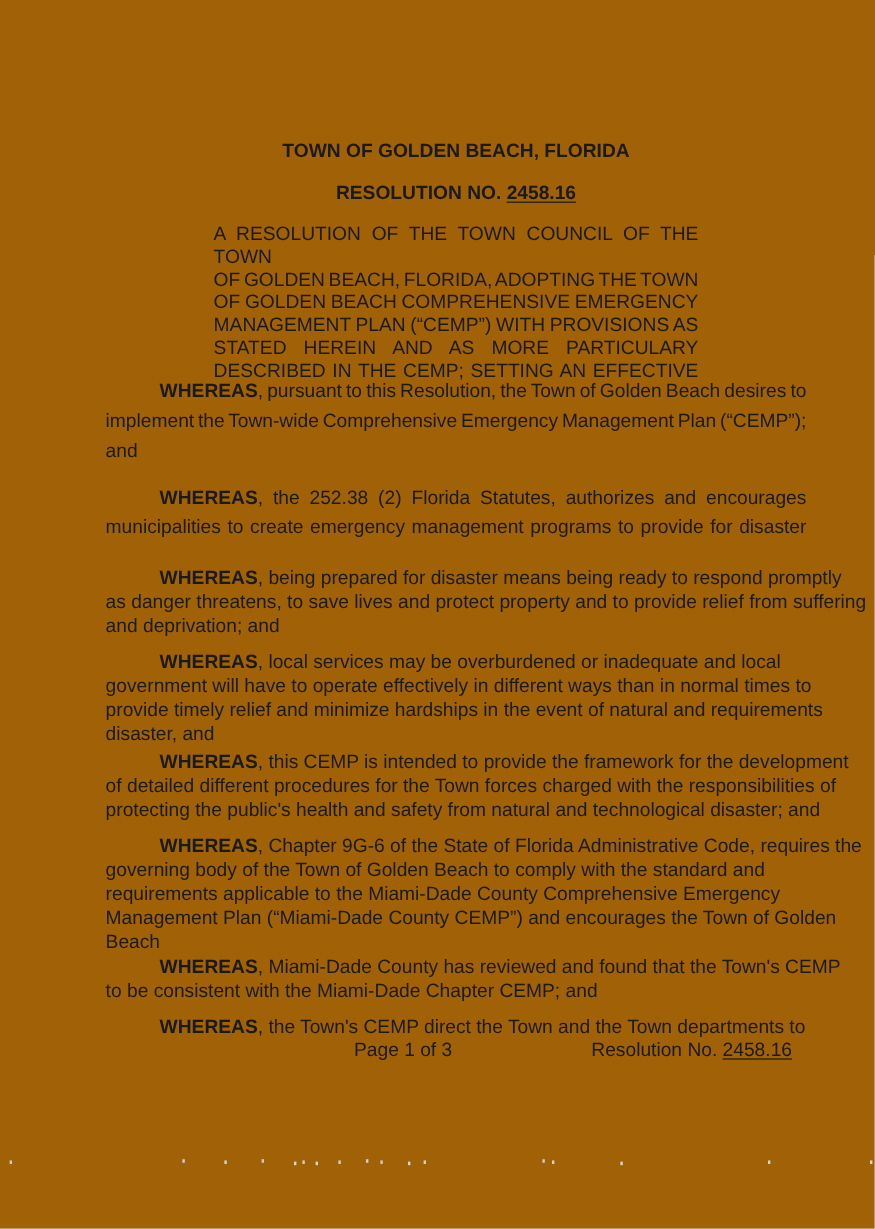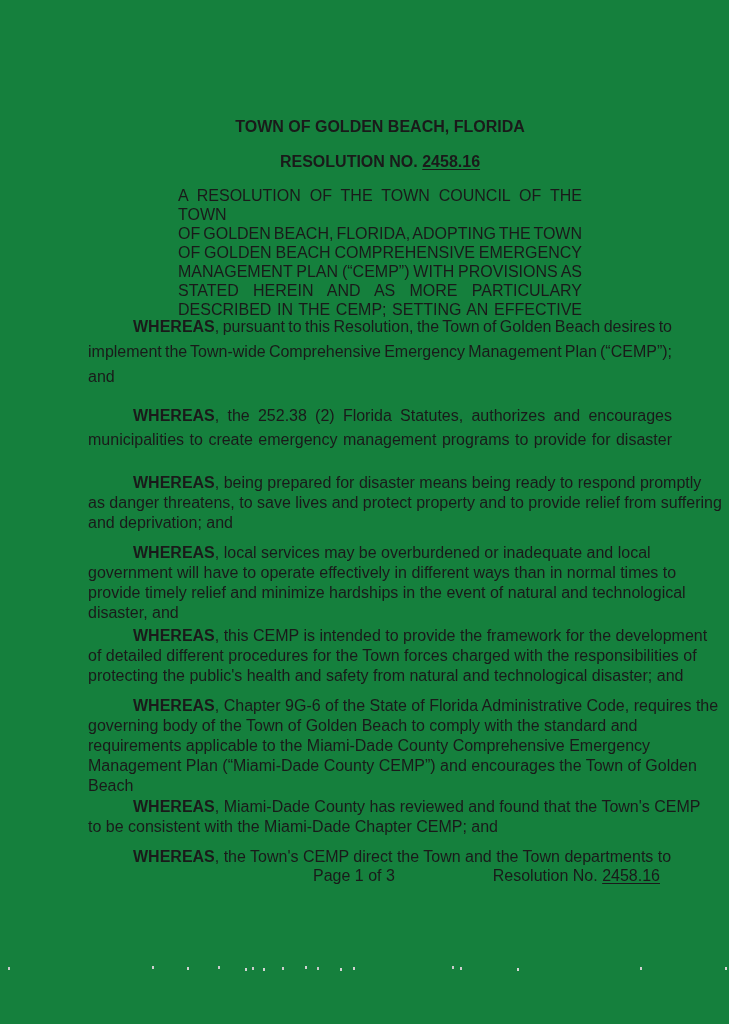--- a/index.html
+++ b/index.html
@@ -1,21 +1,21 @@
 <!DOCTYPE html>
 <html><head>
 <meta charset="utf-8">
 <style>
   * { margin: 0; padding: 0; box-sizing: border-box; }
   html, body { background: #ffffff; }
   .page {
     position: relative;
     width: 729px;
     height: 1024px;
-    background: #15803d;
+    background: #a16207;
     overflow: hidden;
     font-family: "Liberation Sans", "DejaVu Sans", sans-serif;
     font-size: 16px;
     color: #1a1a1a;
   }
   .content {
     position: relative;
     margin-left: 88px;
     width: 584px;
   }
@@ -65,21 +65,21 @@
   .body-paragraphs .para-6 { margin-top: 1px; }
   .body-paragraphs .para-7 { margin-top: 10px; }
   .body-paragraphs .line { line-height: 20px; }
 
   .footer {
     position: relative;
     margin-top: -1px;
     height: 20px;
     line-height: 20px;
   }
-  .footer .page-info { position: absolute; left: 225px; }
+  .footer .page-info { position: absolute; left: 207px; }
   .footer .footer-res { position: absolute; right: 12px; }
 
   
   .scan-noise {
     position: absolute;
     left: 0; top: 966px;
     width: 2px; height: 3px;
     background: transparent;
     box-shadow:
       8px 1px 0 #c9c9c9, 152px 0 0 #cfcfcf, 187px 1px 0 #d2d2d2,
@@ -121,21 +121,21 @@
           <div class="line">municipalities to create emergency management programs to provide for disaster</div>
         </div>
         <div class="paragraph para-2">
           <div class="line first"><b>WHEREAS</b>, being prepared for disaster means being ready to respond promptly</div>
           <div class="line">as danger threatens, to save lives and protect property and to provide relief from suffering</div>
           <div class="line last">and deprivation; and</div>
         </div>
         <div class="paragraph para-3">
           <div class="line first"><b>WHEREAS</b>, local services may be overburdened or inadequate and local</div>
           <div class="line">government will have to operate effectively in different ways than in normal times to</div>
-          <div class="line">provide timely relief and minimize hardships in the event of natural and technological</div>
+          <div class="line">provide timely relief and minimize hardships in the event of natural and requirements</div>
           <div class="line last">disaster, and</div>
         </div>
         <div class="paragraph para-4">
           <div class="line first"><b>WHEREAS</b>, this CEMP is intended to provide the framework for the development</div>
           <div class="line">of detailed different procedures for the Town forces charged with the responsibilities of</div>
           <div class="line last">protecting the public's health and safety from natural and technological disaster; and</div>
         </div>
         <div class="paragraph para-5">
           <div class="line first"><b>WHEREAS</b>, Chapter 9G-6 of the State of Florida Administrative Code, requires the</div>
           <div class="line">governing body of the Town of Golden Beach to comply with the standard and</div>

